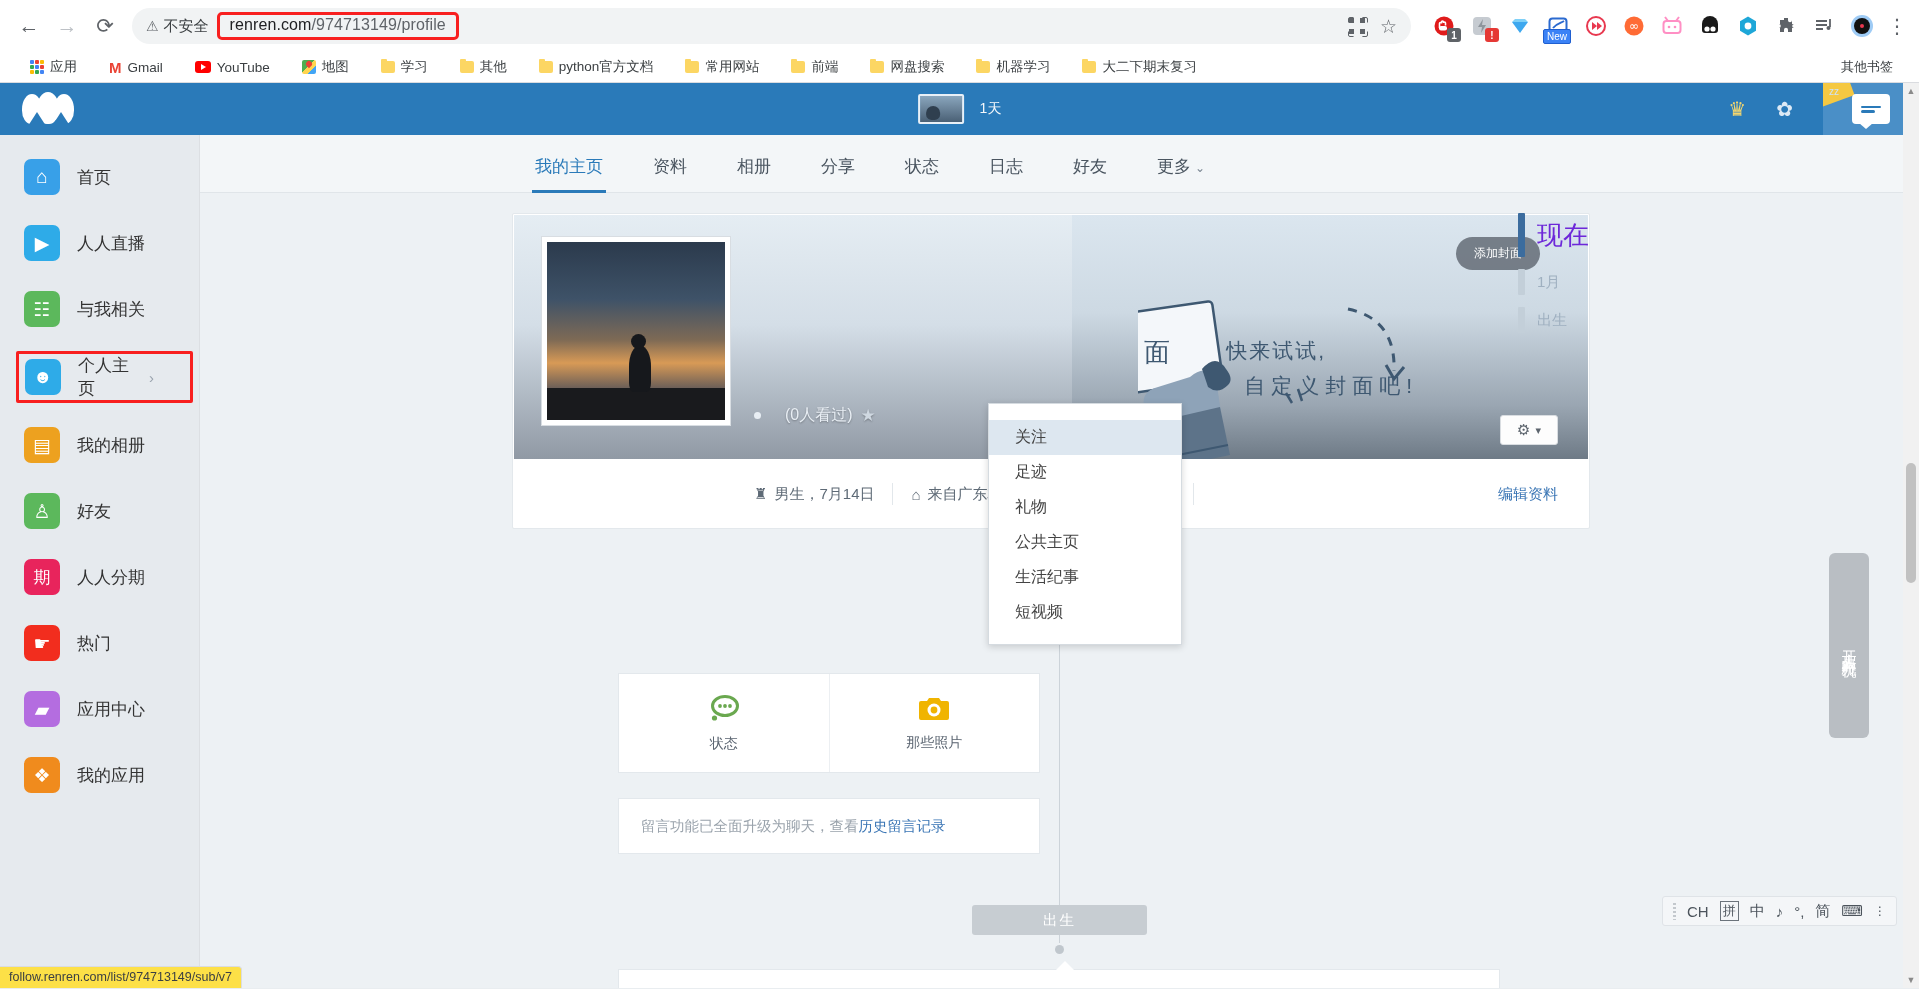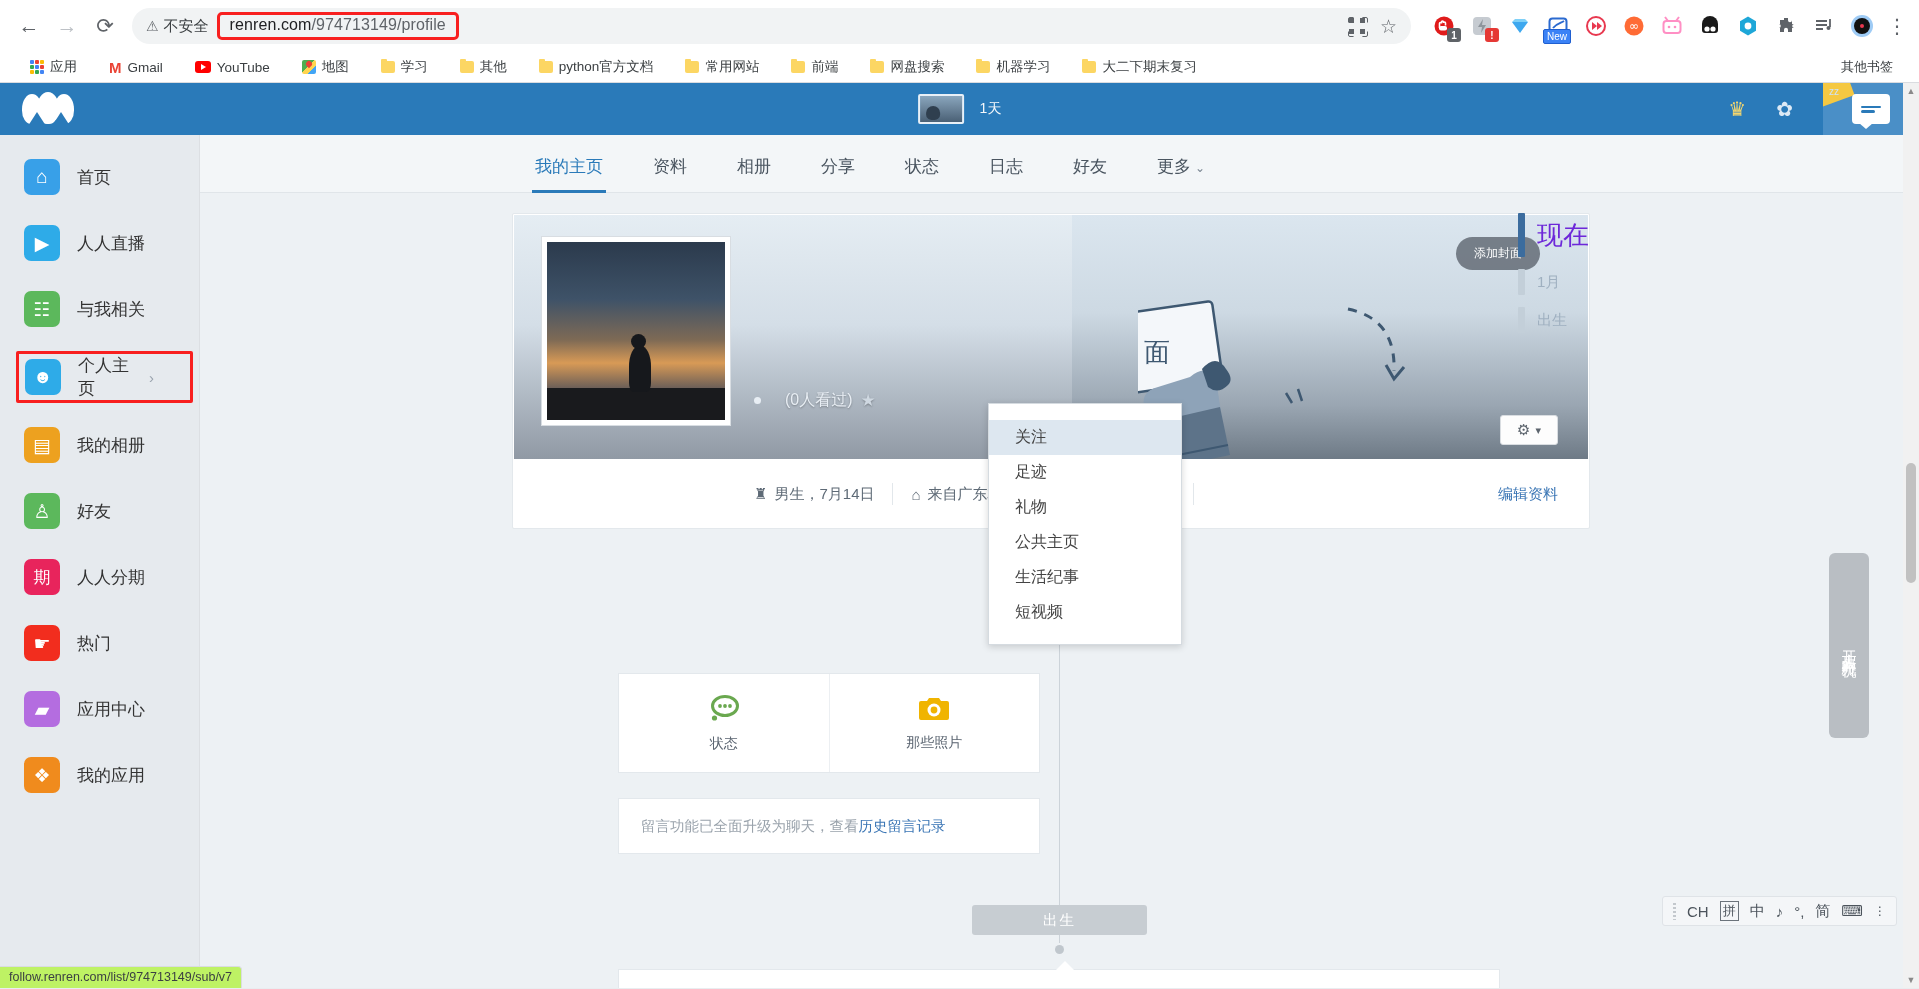--- a/index.html
+++ b/index.html
@@ -241,21 +241,21 @@
     background:#16181c; border-radius:45% 45% 20% 20%;
   }
   .avatar-img .sil::before{
     content:''; position:absolute; left:2px; top:-12px; width:15px;height:15px;
     background:#16181c; border-radius:50%;
   }
   .avatar-img .ground{
     position:absolute; left:0; right:0; bottom:0; height:18%; background:#191a1d;
   }
   .viewed {
-    position:absolute; left:240px; top:175px; color:#e8eef4; font-size:16px;
+    position:absolute; left:240px; top:190px; color:#e8eef4; font-size:16px;
     display:flex; align-items:center; gap:8px; z-index:4; text-shadow:0 1px 2px rgba(0,0,0,.3);
   }
   .viewed .dot { width:7px;height:7px;border-radius:50%;background:#e8eef4; margin-right:16px; }
   .viewed .star { font-size:17px; color:#cfd8e1; }
 
   .info-bar {
     position:absolute; left:1px; right:1px; top:245px; height:70px;
     display:flex; align-items:center; padding-left:240px; gap:0; font-size:15px; color:#5e6a76;
   }
   .info-item { display:flex; align-items:center; gap:7px; padding:0 18px; border-right:1px solid #e2e7eb; height:22px;}
@@ -342,21 +342,21 @@
   .ime {
     position:absolute; right:22px; bottom:62px; height:30px; background:#f4f6f8;
     border:1px solid #dfe3e7; border-radius:3px; display:flex; align-items:center;
     gap:11px; padding:0 10px; font-size:15px; color:#4c545c;
   }
   .ime .handle { width:3px; height:17px; background:repeating-linear-gradient(#c3c8cd 0 2px, transparent 2px 4px);}
   .ime .boxed { border:1px solid #6b737b; padding:0 2px; font-size:13px; }
 
   
   .status-url {
-    position:absolute; left:0; bottom:0; background:#bef264; border:1px solid #dadce0;
+    position:absolute; left:0; bottom:0; background:#fde047; border:1px solid #dadce0;
     border-left:none; border-bottom:none; border-radius:0 4px 0 0; padding:3px 9px 4px;
     font-size:12.5px; color:#3c4043; z-index:60;
   }
   .tiny { font-size:13px; }
 </style>
 </head>
 <body>
 
 <div class="browser-chrome">
   <div class="toolbar">
@@ -630,20 +630,24 @@
             <rect x="-40" y="40" width="120" height="80" rx="4" fill="#f4f7fa" stroke="#3e5871" stroke-width="2.5" transform="rotate(-8 20 80)"></rect>
             <text x="6" y="92" font-size="26" fill="#3e5871" font-family="DejaVu Sans">面</text>
             <path d="M52 108 q16 -14 26 2 l6 40 q2 18 -16 22 l-34 8 q-18 4 -22 -14 l-6 -28 q-3 -16 14 -20z" fill="#8ea3b8"></path>
             <path d="M64 100 q14 -16 24 0 q8 10 2 16 q-10 10 -20 2z" fill="#3e5871"></path>
             <path d="M30 150 l52 -12 l10 48 l-58 12z" fill="#5d7389"></path>
             <path d="M40 186 l50 -10" stroke="#3e5871" stroke-width="2" fill="none"></path>
             <path d="M210 40 q48 10 46 62" stroke="#3e5871" stroke-width="3" fill="none" stroke-dasharray="9 8"></path>
             <path d="M248 96 l8 14 l10 -12" stroke="#3e5871" stroke-width="3" fill="none"></path>
             <path d="M148 124 l6 10 M160 120 l4 12" stroke="#3e5871" stroke-width="2.5" fill="none"></path>
           </svg>
+          <div class="illus-text">
+            <div>快来试试,</div>
+            <div class="l2">自定义封面吧!</div>
+          </div>
           <div class="add-cover-btn">添加封面</div>
           <div class="gear-btn">
             <span>⚙</span>
             <span style="font-size:11px">▾</span>
           </div>
           <div class="viewed">
             <span class="dot"></span>
             <span>(0人看过)</span>
             <span class="star">★</span>
           </div>

